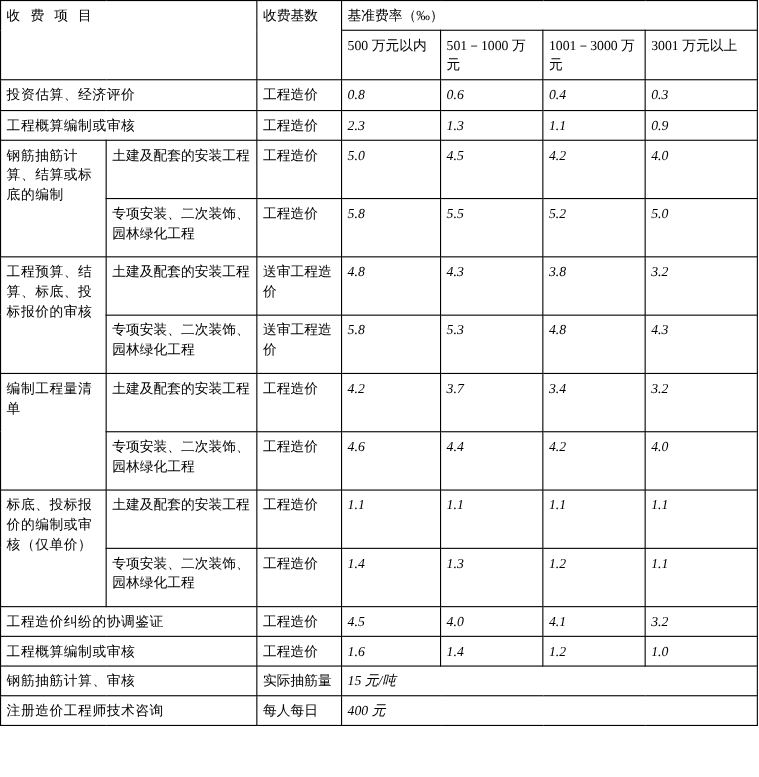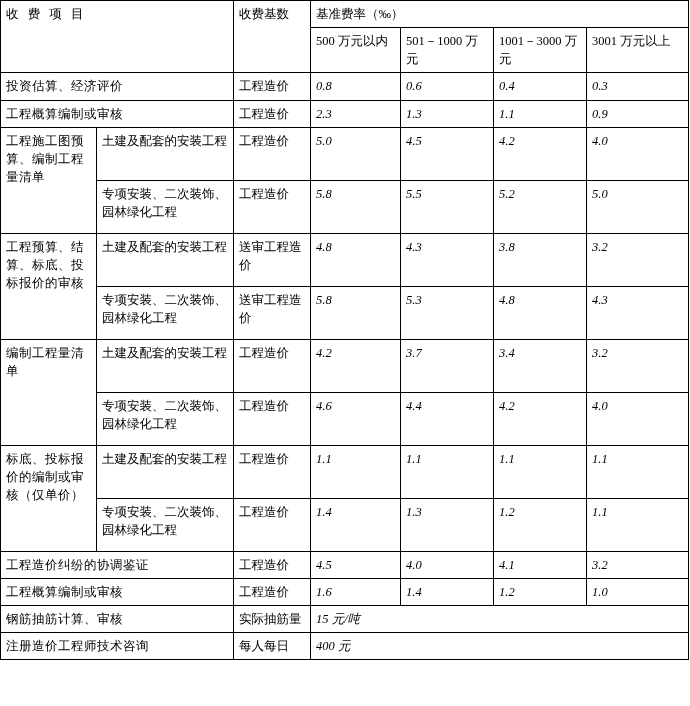--- a/index.html
+++ b/index.html
@@ -118,21 +118,21 @@
       <tr>
         <td colspan="2" class="cell-item">工程概算编制或审核</td>
         <td>工程造价</td>
         <td class="num">2.3</td>
         <td class="num">1.3</td>
         <td class="num">1.1</td>
         <td class="num">0.9</td>
       </tr>
 
       <tr>
-        <td rowspan="2" class="cell-item">工程施工图预算、编制工程量清单</td>
+        <td rowspan="2" class="cell-item">钢筋抽筋计算、结算或标底的编制</td>
         <td class="tall">土建及配套的安装工程</td>
         <td>工程造价</td>
         <td class="num">5.0</td>
         <td class="num">4.5</td>
         <td class="num">4.2</td>
         <td class="num">4.0</td>
       </tr>
       <tr>
         <td class="tall">专项安装、二次装饰、园林绿化工程</td>
         <td class="pad-top">工程造价</td>

